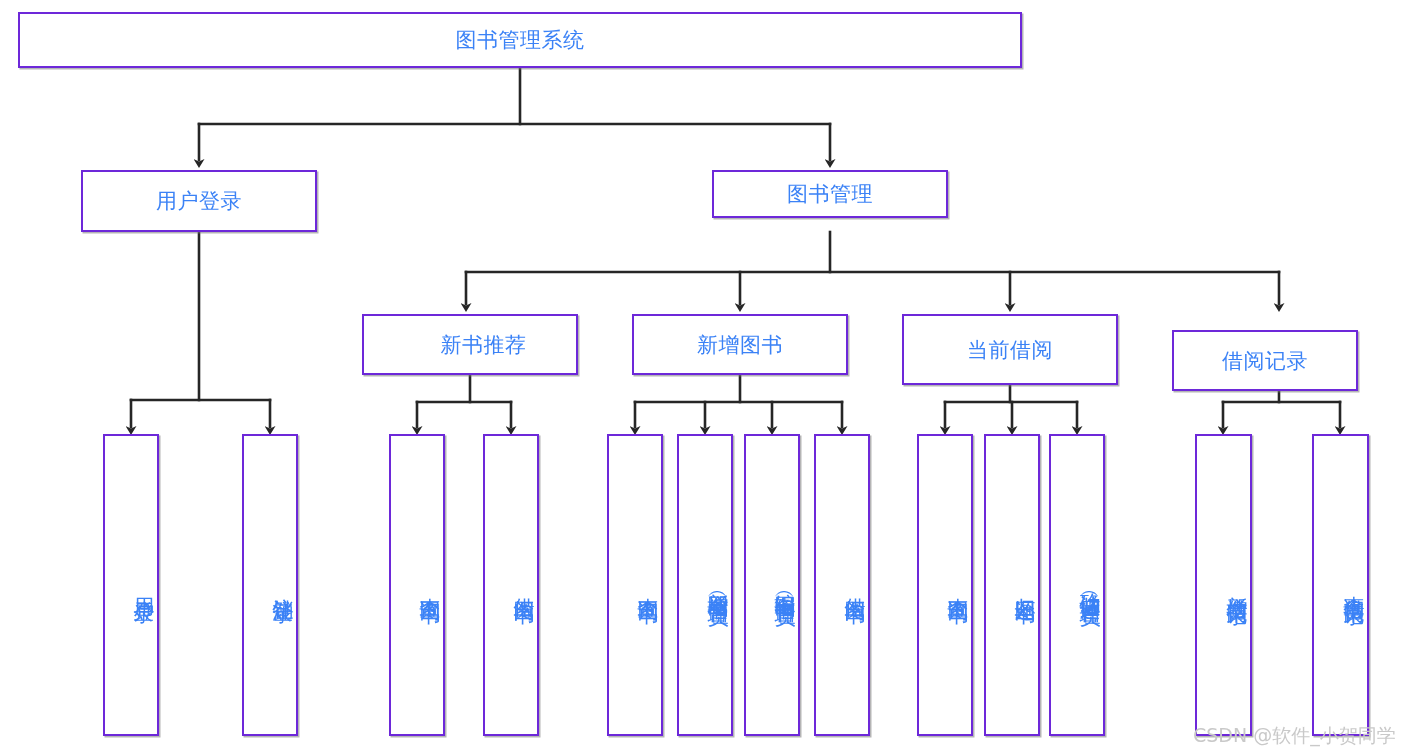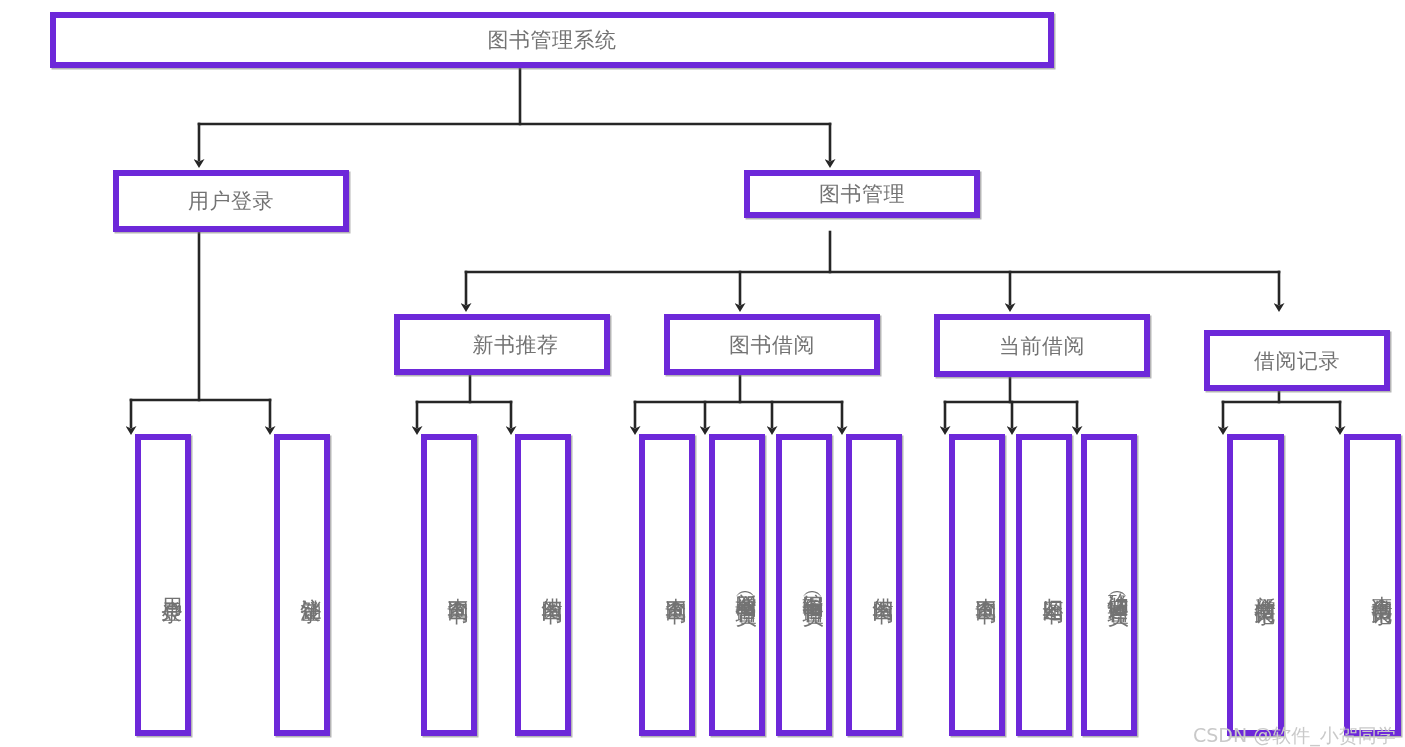--- a/index.html
+++ b/index.html
@@ -18,28 +18,27 @@
   #edges {
     position: absolute;
     left: 0;
     top: 0;
     width: 1405px;
     height: 747px;
   }
   .node {
     position: absolute;
     box-sizing: border-box;
-    border: 6px solid #6d28d9;
+    border: 2px solid #6d28d9;
     background: #ffffff;
     box-shadow: 1.5px 1.5px 0 0 rgba(120,120,120,0.55);
     display: flex;
     align-items: center;
     justify-content: center;
-    color: #737373;
-    margin-left: 32px;
+    color: #3b82f6;
   }
   .node.h {
     font-size: 21px;
     letter-spacing: 0.5px;
   }
   .node.v {
     writing-mode: vertical-rl;
     text-orientation: upright;
     font-size: 21px;
     line-height: 1.32;
@@ -131,23 +130,23 @@
     <span>用户登录</span>
   </div>
   <div class="node h" style="left:712px; top:170px; width:236px; height:48px;">
     <span>图书管理</span>
   </div>
 
   <div class="node h" style="left:362px; top:314px; width:216px; height:61px;padding-left:27px;">
     <span>新书推荐</span>
   </div>
   <div class="node h" style="left:632px; top:314px; width:216px; height:61px;">
-    <span>图书借阅</span>
+    <span>新增图书</span>
   </div>
-  <div class="node h" style="left:902px; top:314px; width:216px; height:63px;">
+  <div class="node h" style="left:902px; top:314px; width:216px; height:71px;">
     <span>当前借阅</span>
   </div>
   <div class="node h" style="left:1172px; top:330px; width:186px; height:61px;">
     <span>借阅记录</span>
   </div>
 
   <div class="node v" style="left:103px; top:434px; width:56px; height:302px;">
     <span class="vtext">用户登录</span>
   </div>
   <div class="node v" style="left:242px; top:434px; width:56px; height:302px;">

